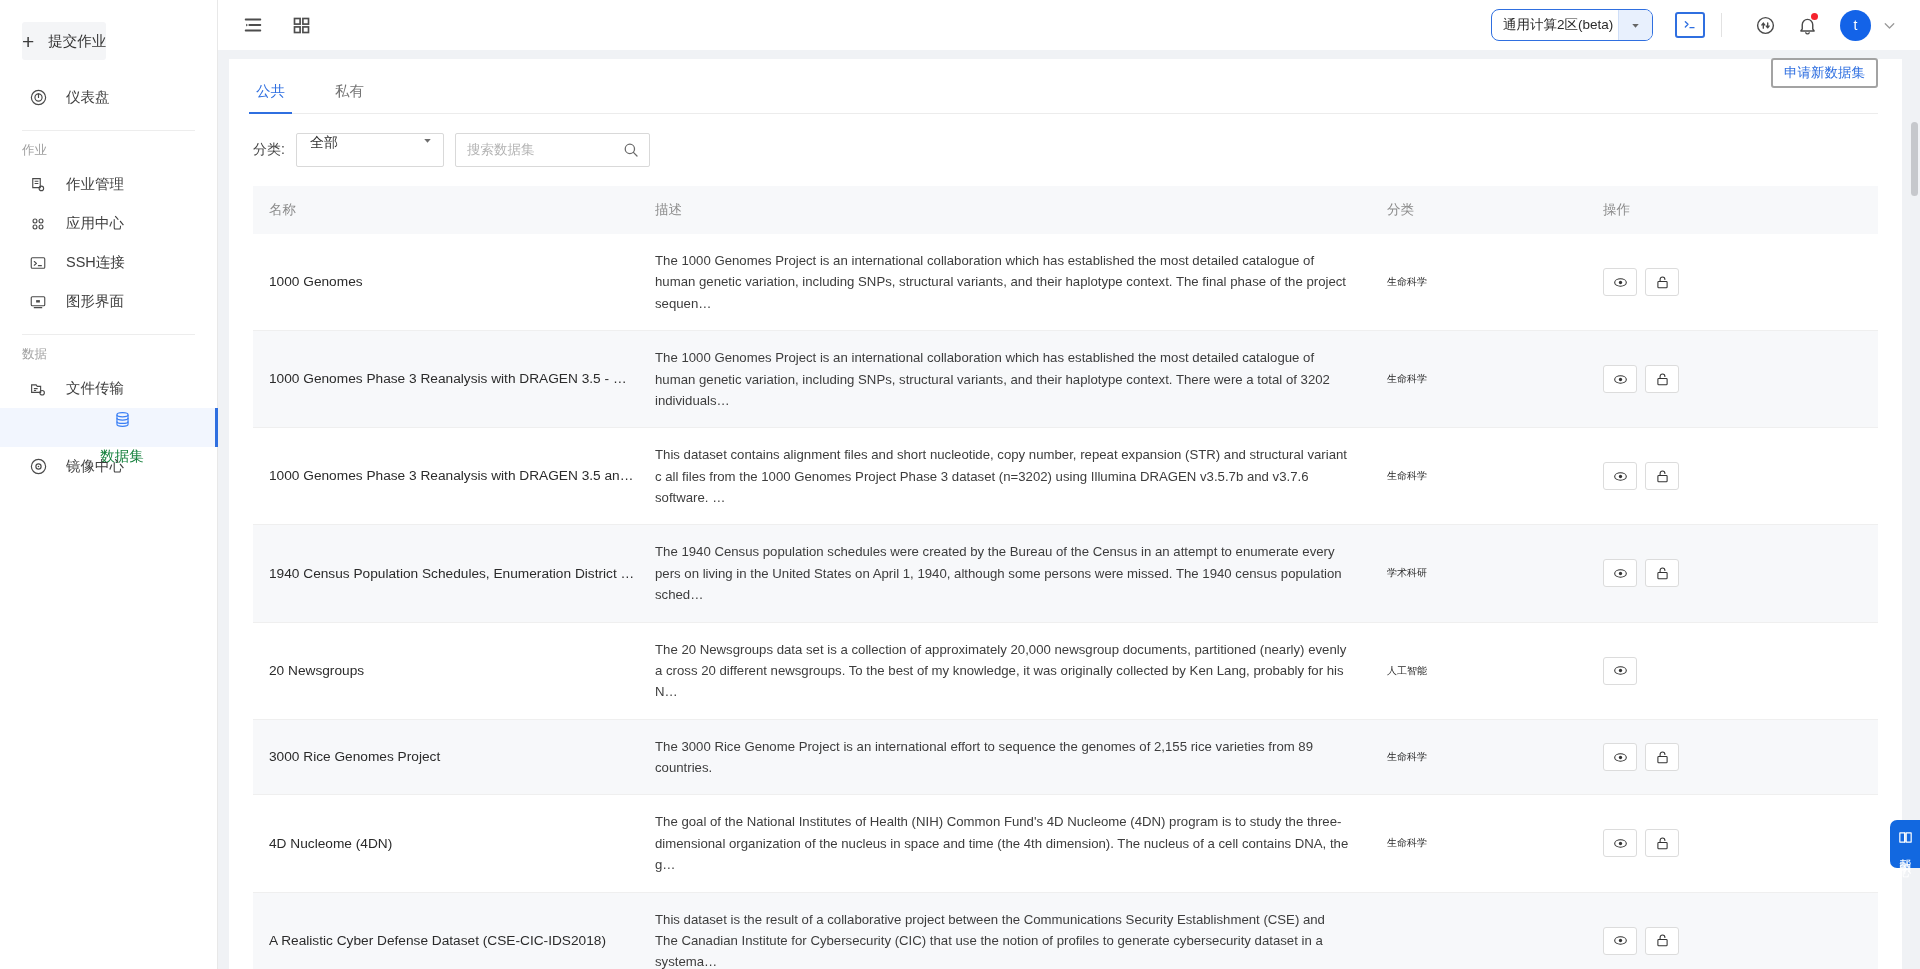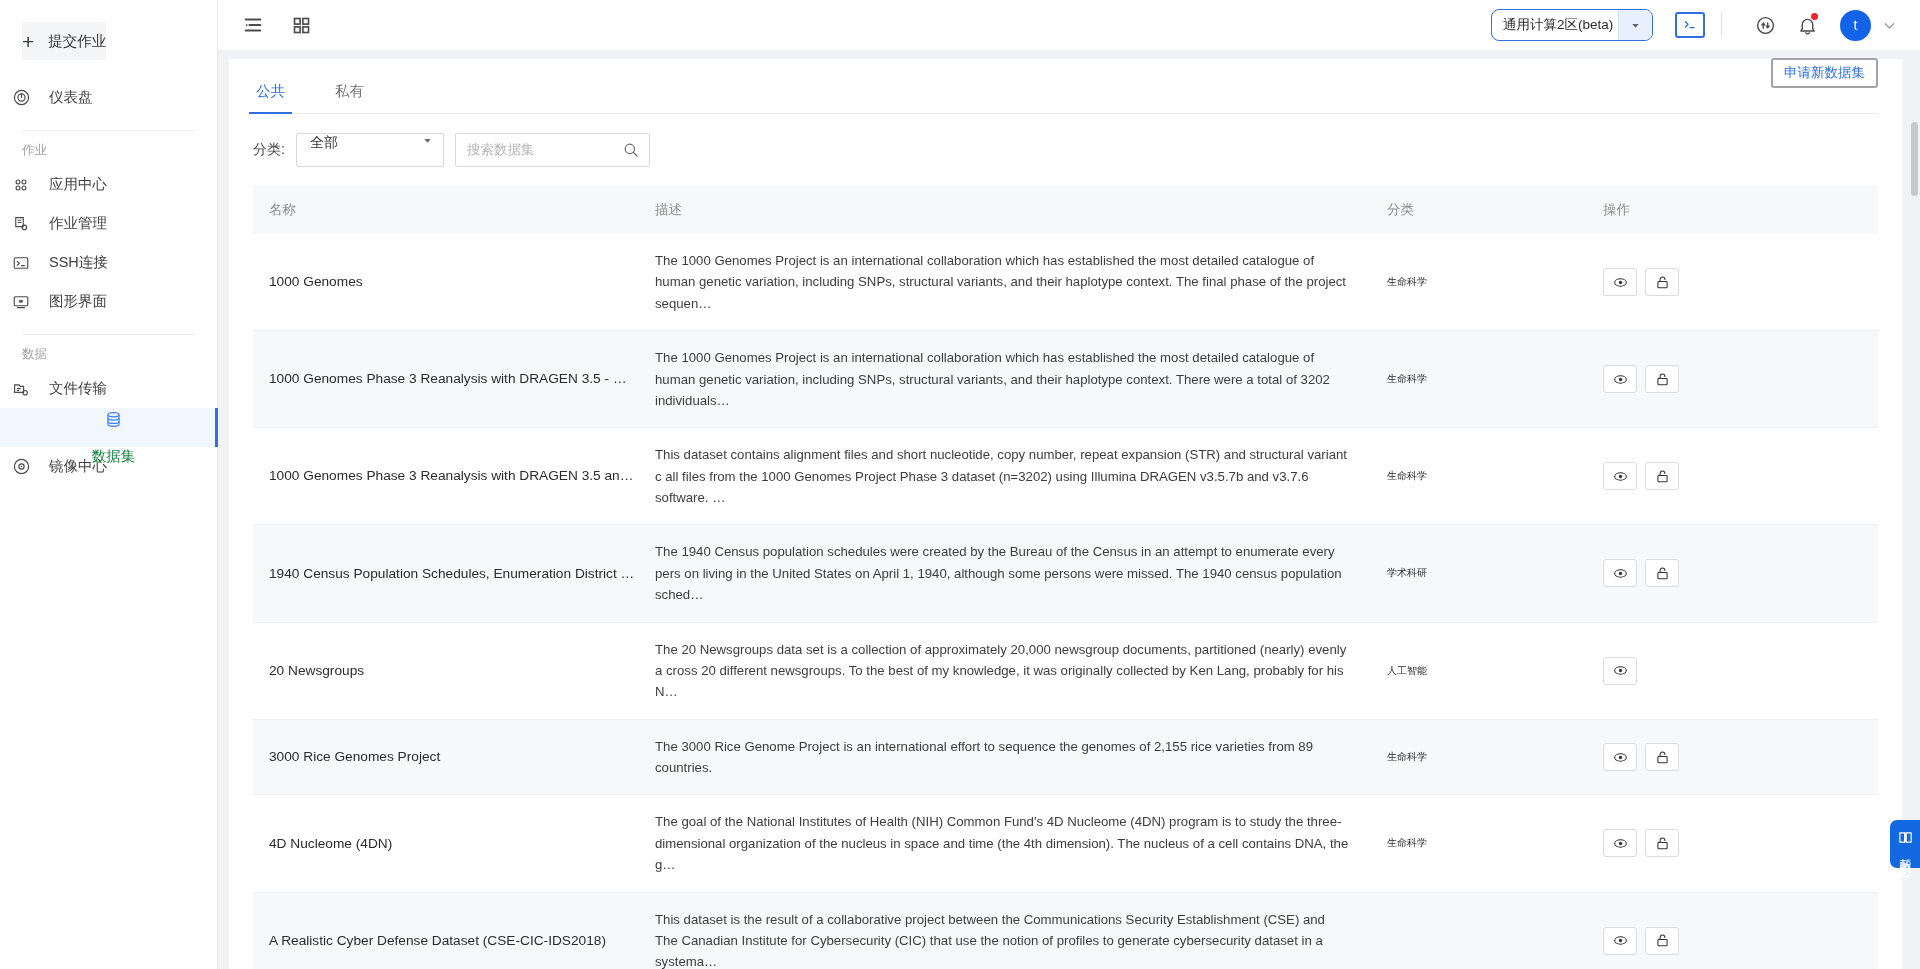--- a/index.html
+++ b/index.html
@@ -30,21 +30,21 @@
     margin: 22px 22px 0 22px; height: 38px; background: #f4f5f7;
     border: none; border-radius: 3px; display: flex; align-items: center;
     justify-content: center; gap: 14px; cursor: pointer; color: #333;
     font-size: 14.5px; font-family: inherit;
   }
   .plus-ico { font-size: 21px; line-height: 1; font-weight: 400; color: #3d3d3d; }
 
   .nav { margin-top: 18px; }
   .nav-item {
     height: 39px; display: flex; align-items: center; gap: 17px;
-    padding-left: 10px; cursor: pointer; position: relative;
+    padding-left: 27px; cursor: pointer; position: relative;
     font-size: 14.5px; color: #3f3f3f;
   }
   .nav-item .ico { width: 22px; height: 22px; flex: 0 0 22px; display: flex; align-items: center; justify-content: center; color: #4a4a4a; }
   .nav-item.active { background: #f2f6fe; color: #15803d; flex-direction: column; }
   .nav-item.active .ico { color: #3b7ff5; }
   .nav-item.active::after {
     content: ""; position: absolute; right: -1px; top: 0; bottom: 0;
     width: 3px; background: #2f6fe0;
   }
   .nav-sep { margin: 13px 22px 0 22px; height: 1px; background: #ededed; }
@@ -183,38 +183,38 @@
         </span>
         <span>仪表盘</span>
       </div>
 
       <div class="nav-sep"></div>
       <div class="nav-group-label">作业</div>
 
       <div class="nav-item">
         <span class="ico">
           <svg viewBox="0 0 24 24" width="18" height="18" fill="none" stroke="currentColor" stroke-width="1.5">
+            <path d="M5 3.5h10l0 12h-10z"></path>
+              <path d="M7.5 7h5M7.5 10h5"></path>
+            <circle cx="16.5" cy="16.5" r="3"></circle>
+          </svg>
+        </span>
+        <span>作业管理</span>
+      </div>
+
+      <div class="nav-item">
+        <span class="ico">
+          <svg viewBox="0 0 24 24" width="18" height="18" fill="none" stroke="currentColor" stroke-width="1.5">
             <circle cx="8" cy="8" r="2.6"></circle>
               <circle cx="16" cy="8" r="2.6"></circle>
             <circle cx="8" cy="16" r="2.6"></circle>
               <circle cx="16" cy="16" r="2.6"></circle>
           </svg>
         </span>
         <span>应用中心</span>
-      </div>
-
-      <div class="nav-item">
-        <span class="ico">
-          <svg viewBox="0 0 24 24" width="18" height="18" fill="none" stroke="currentColor" stroke-width="1.5">
-            <path d="M5 3.5h10l0 12h-10z"></path>
-              <path d="M7.5 7h5M7.5 10h5"></path>
-            <circle cx="16.5" cy="16.5" r="3"></circle>
-          </svg>
-        </span>
-        <span>作业管理</span>
       </div>
 
       <div class="nav-item">
         <span class="ico">
           <svg viewBox="0 0 24 24" width="18" height="18" fill="none" stroke="currentColor" stroke-width="1.5">
             <rect x="3" y="5" width="18" height="14" rx="1.5"></rect>
             <path d="M7 10l3 2.5-3 2.5M12.5 15.5h4" stroke-linecap="round" stroke-linejoin="round"></path>
           </svg>
         </span>
         <span>SSH连接</span>

